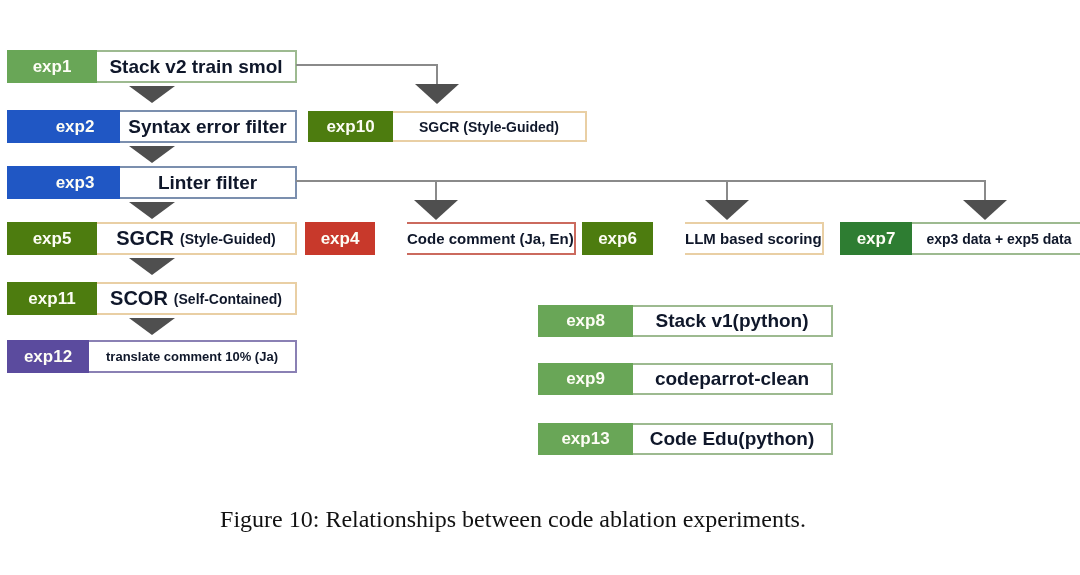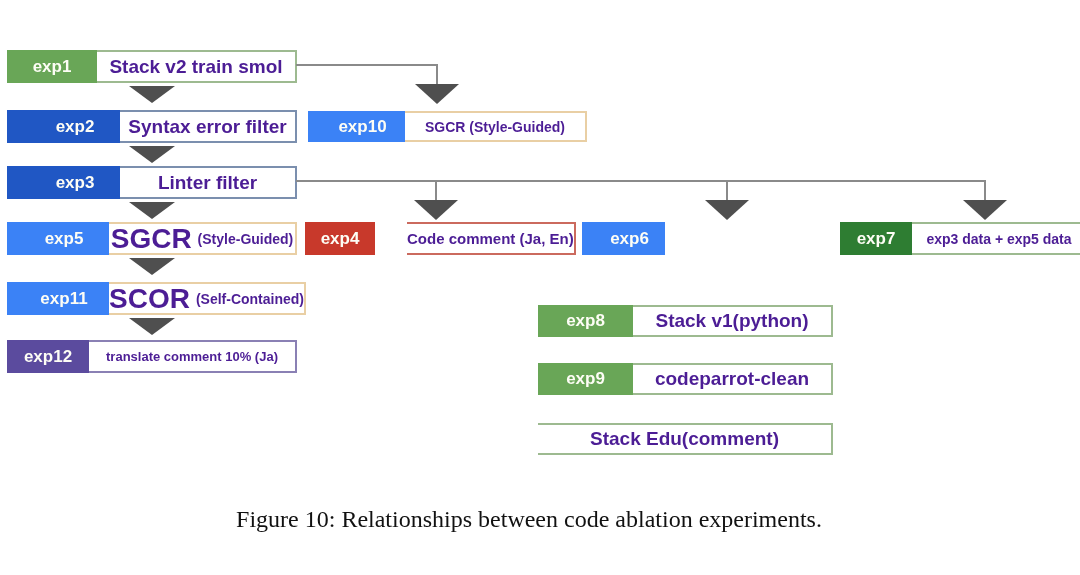--- a/index.html
+++ b/index.html
@@ -12,59 +12,59 @@
     position:absolute;display:flex;align-items:stretch;height:33px;
     box-sizing:border-box;background:#ffffff;
   }
   .tag{
     display:flex;align-items:center;justify-content:center;
     color:#fdfdf5;font-weight:700;font-size:17px;flex:0 0 auto;
   }
   .body{
     flex:1;display:flex;align-items:center;justify-content:center;
     background:#ffffff;border:2px solid;border-left:0;
-    font-weight:700;color:#4c1d95;font-size:19px;box-sizing:border-box;
+    font-weight:700;color:#0f172a;font-size:19px;box-sizing:border-box;
     white-space:nowrap;
   }
   .sub{font-size:14px;font-weight:700;margin-left:6px;}
   
   .t-green{background:#69a657;}
   .t-blue{background:#2057c4;padding-left:23px;}
-  .t-orange{background:#3b82f6;padding-left:12px;}
+  .t-orange{background:#4d7c0f;}
   .t-red{background:#c8392b;}
   .t-dkgreen{background:#2e7d32;}
   .t-purple{background:#5b4b9e;}
   
   .b-green .body{border-color:#9dba90;}
   .b-blue .body{border-color:#7b8fae;}
   .b-orange .body{border-color:#e9cfa4;}
   .b-red .body{border-color:#cb6a5e;}
   .b-purple .body{border-color:#8a80b4;}
   
-  .fs20{font-size:28px;}
+  .fs20{font-size:20px;}
   .fs15{font-size:15px;margin-left:32px;}
   .fs14{font-size:14px;}
   .fs13{font-size:13px;}
   
   .hline,.vline{position:absolute;background:#8a8a8a;}
   .hline{height:2px;}
   .vline{width:2px;}
   .tri{
     position:absolute;width:0;height:0;
     border-left:23px solid transparent;border-right:23px solid transparent;
     border-top:17px solid #4f4f4f;
   }
   .tri-big{
     border-left:22px solid transparent;border-right:22px solid transparent;
     border-top:20px solid #4f4f4f;
   }
   .caption{
     position:absolute;left:0;top:506px;width:1026px;text-align:center;
     font-family:"Liberation Serif","DejaVu Serif",serif;
-    font-size:24px;color:#111111;padding-left:16px;
+    font-size:24px;color:#111111;
   }
 </style>
 </head>
 <body>
 
 <div class="node b-green" style="left:7px;top:50px;width:290px">
   <span class="tag t-green" style="width:90px">exp1</span>
   <span class="body">Stack v2 train smol</span>
 </div>
 <div class="tri" style="left:129px;top:86px"></div>
@@ -121,34 +121,36 @@
 <div class="vline" style="left:984px;top:180px;height:22px"></div>
 <div class="tri tri-big" style="left:963px;top:200px"></div>
 
 <div class="node b-red" style="left:305px;top:222px;width:263px">
   <span class="tag t-red" style="width:70px">exp4</span>
   <span class="body fs15">Code comment (Ja, En)</span>
 </div>
 
 <div class="node b-orange" style="left:582px;top:222px;width:236px">
   <span class="tag t-orange" style="width:71px">exp6</span>
+  <span class="body fs15">LLM based scoring</span>
 </div>
 
 <div class="node b-green" style="left:840px;top:222px;width:248px">
   <span class="tag t-dkgreen" style="width:72px">exp7</span>
   <span class="body fs14">exp3 data + exp5 data</span>
 </div>
 
 <div class="node b-green" style="left:538px;top:305px;width:295px;height:32px">
   <span class="tag t-green" style="width:95px">exp8</span>
   <span class="body">Stack v1(python)</span>
 </div>
 
 <div class="node b-green" style="left:538px;top:363px;width:295px;height:32px">
   <span class="tag t-green" style="width:95px">exp9</span>
   <span class="body">codeparrot-clean</span>
 </div>
 
 <div class="node b-green" style="left:538px;top:423px;width:295px;height:32px">
-  <span class="body">Stack Edu(comment)</span>
+  <span class="tag t-green" style="width:95px">exp13</span>
+  <span class="body">Code Edu(python)</span>
 </div>
 
 <div class="caption">Figure 10: Relationships between code ablation experiments.</div>
 
 </body></html>

